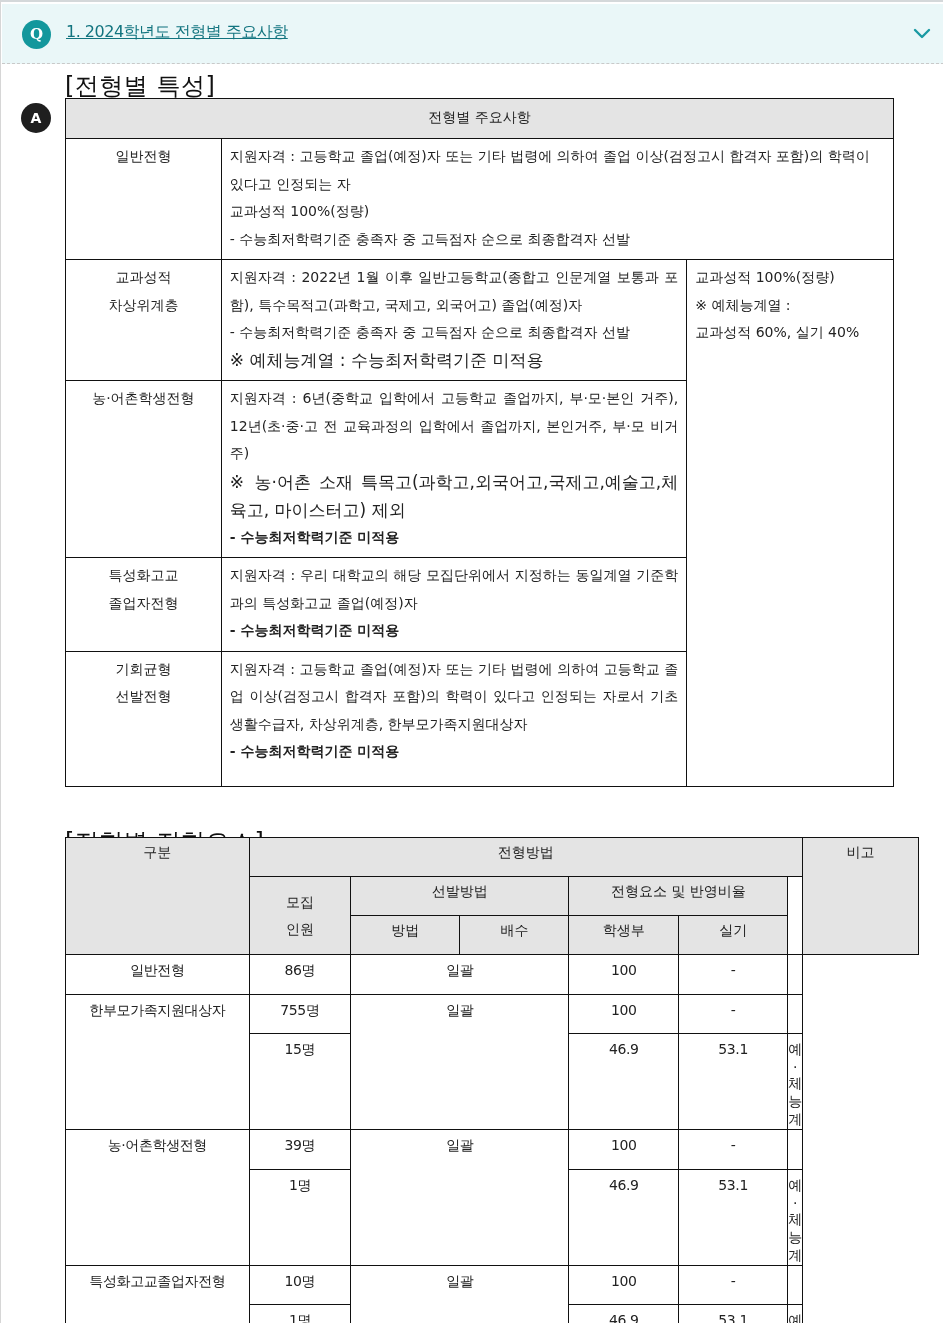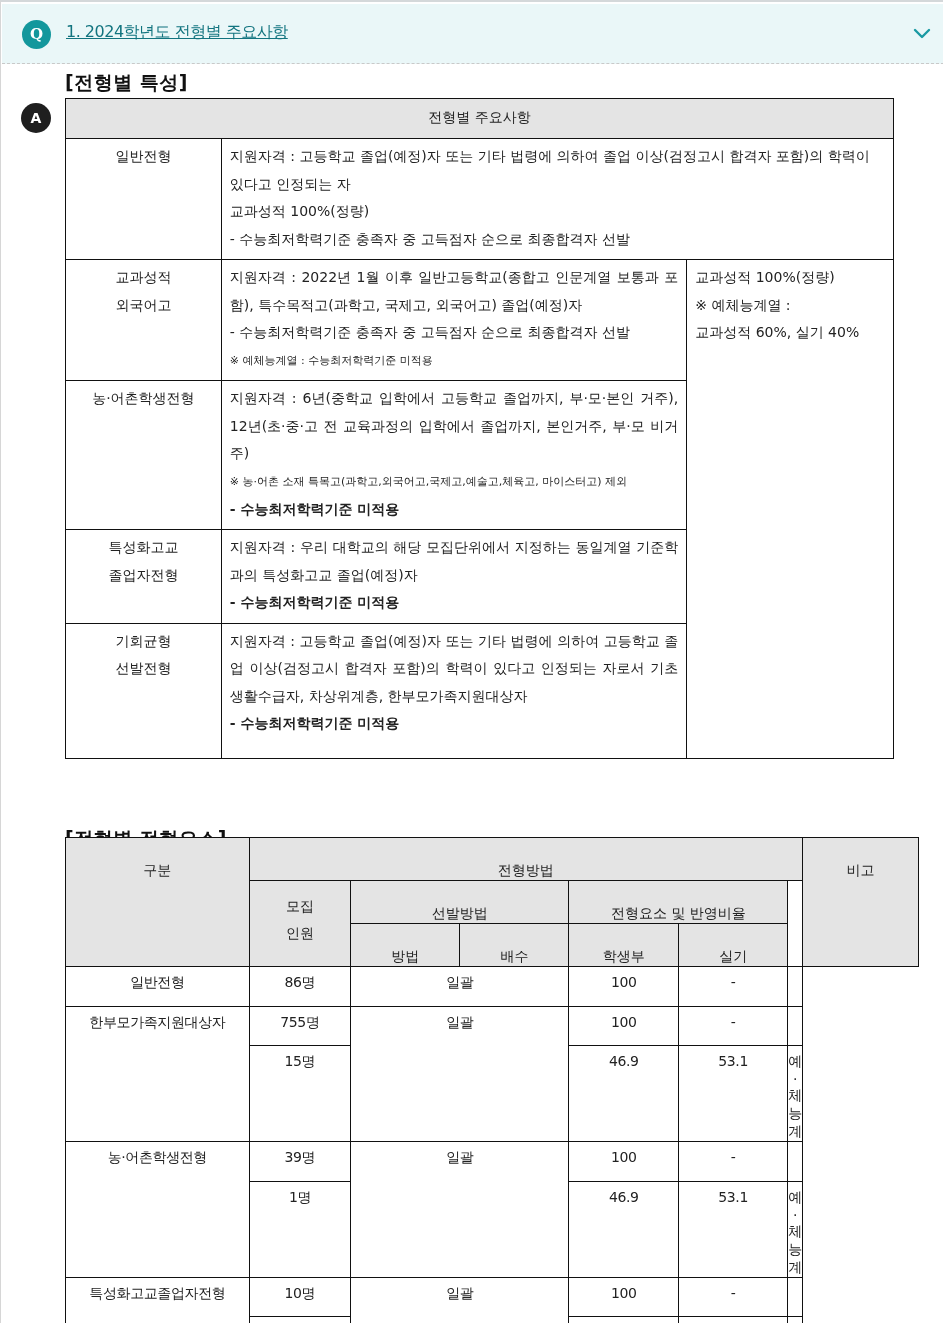--- a/index.html
+++ b/index.html
@@ -8,41 +8,41 @@
 
   .faq-frame { position: absolute; left: 0; top: 0; width: 943px; height: 1323px; border-left: 1px solid #d6d6d6; border-top: 2px solid #d4d8da; }
 
   .q-header { position: absolute; left: 1px; top: 2px; width: 942px; height: 60px; background: #eaf7f8; border-bottom: 1px dashed #c9c9c9; }
   .q-badge { position: absolute; left: 20px; top: 16px; width: 29px; height: 29px; border-radius: 50%; background: #13979c; color: #fff; font-family: "DejaVu Serif", serif; font-weight: bold; font-size: 15px; line-height: 29px; text-align: center; }
   .q-title { position: absolute; left: 64px; top: 18px; font-size: 16px; color: #12747f; text-decoration: underline; letter-spacing: -0.5px; cursor: pointer; }
   .q-chevron { position: absolute; right: 12px; top: 20px; width: 20px; height: 20px; cursor: pointer; }
 
   .a-badge { position: absolute; left: 20px; top: 101px; width: 30px; height: 30px; border-radius: 50%; background: #1f1f1f; color: #fff; font-weight: bold; font-size: 14px; line-height: 30px; text-align: center; }
 
-  .sec-title { position: absolute; left: 64px; font-size: 19px; font-weight: bold; color: #111; letter-spacing: 0.5px; }
+  .sec-title { position: absolute; left: 64px; font-size: 24px; font-weight: normal; color: #111; letter-spacing: 0.5px; }
   .sec1-title { top: 68px; }
   .sec2-title { top: 824px; }
 
   table { border-collapse: collapse; position: absolute; font-size: 14px; color: #222; }
   td, th { border: 1.5px solid #111; font-weight: normal; }
 
   
   .t1 { left: 64px; top: 96px; width: 829px; }
   .t1 .hdr { background: #e4e4e4; height: 40px; text-align: center; vertical-align: middle; }
   .t1 td { vertical-align: top; padding: 4px 8px 6px 8px; line-height: 27.5px; }
   .t1 .name { text-align: center; width: 156px; }
   .t1 .content { width: 466px; text-align: justify; }
   .t1 .side { width: 207px; }
-  .small { font-size: 11px; }
+  .small { font-size: 17px; }
   .b { font-weight: bold; }
   .ln { display: block; }
 
   
   .t2 { left: 64px; top: 835px; width: 854px; }
-  .t2 th { background: #e4e4e4; vertical-align: top; text-align: center; padding-top: 24px; height: 39px; }
+  .t2 th { background: #e4e4e4; vertical-align: top; text-align: center; padding-top: 6px; height: 39px; }
   .t2 td { text-align: center; vertical-align: top; padding-top: 7px; height: 39.5px; font-size: 14px; letter-spacing: -0.4px; }
   .t2 .c-name { width: 187px; }
   .t2 .c-n { width: 103px; }
   .t2 .c-m { width: 111px; }
   .t2 .c-x { width: 111px; }
   .t2 .c-s { width: 111px; }
   .t2 .c-p { width: 111px; margin-left: 33px; }
   .t2 .c-r { width: 118px; }
   .t2 th.twoline { line-height: 27px; padding-top: 12px; }
 </style>
@@ -74,21 +74,21 @@
       </td>
       <td colspan="2">
         <span class="ln">지원자격 : 고등학교 졸업(예정)자 또는 기타 법령에 의하여 졸업 이상(검정고시 합격자 포함)의 학력이 있다고 인정되는 자</span>
         <span class="ln">교과성적 100%(정량)</span>
         <span class="ln">- 수능최저학력기준 충족자 중 고득점자 순으로 최종합격자 선발</span>
       </td>
     </tr>
     <tr>
       <td class="name">
         <span class="ln">교과성적</span>
-        <span class="ln">외국어고</span>
+        <span class="ln">차상위계층</span>
       </td>
       <td class="content">
         <span class="ln">지원자격 : 2022년 1월 이후 일반고등학교(종합고 인문계열 보통과 포함), 특수목적고(과학고, 국제고, 외국어고) 졸업(예정)자</span>
         <span class="ln">- 수능최저학력기준 충족자 중 고득점자 순으로 최종합격자 선발</span>
         <span class="ln small">※ 예체능계열 : 수능최저학력기준 미적용</span>
       </td>
       <td class="side" rowspan="4">
         <span class="ln">교과성적 100%(정량)</span>
         <span class="ln">※ 예체능계열 :</span>
         <span class="ln">교과성적 60%, 실기 40%</span>

